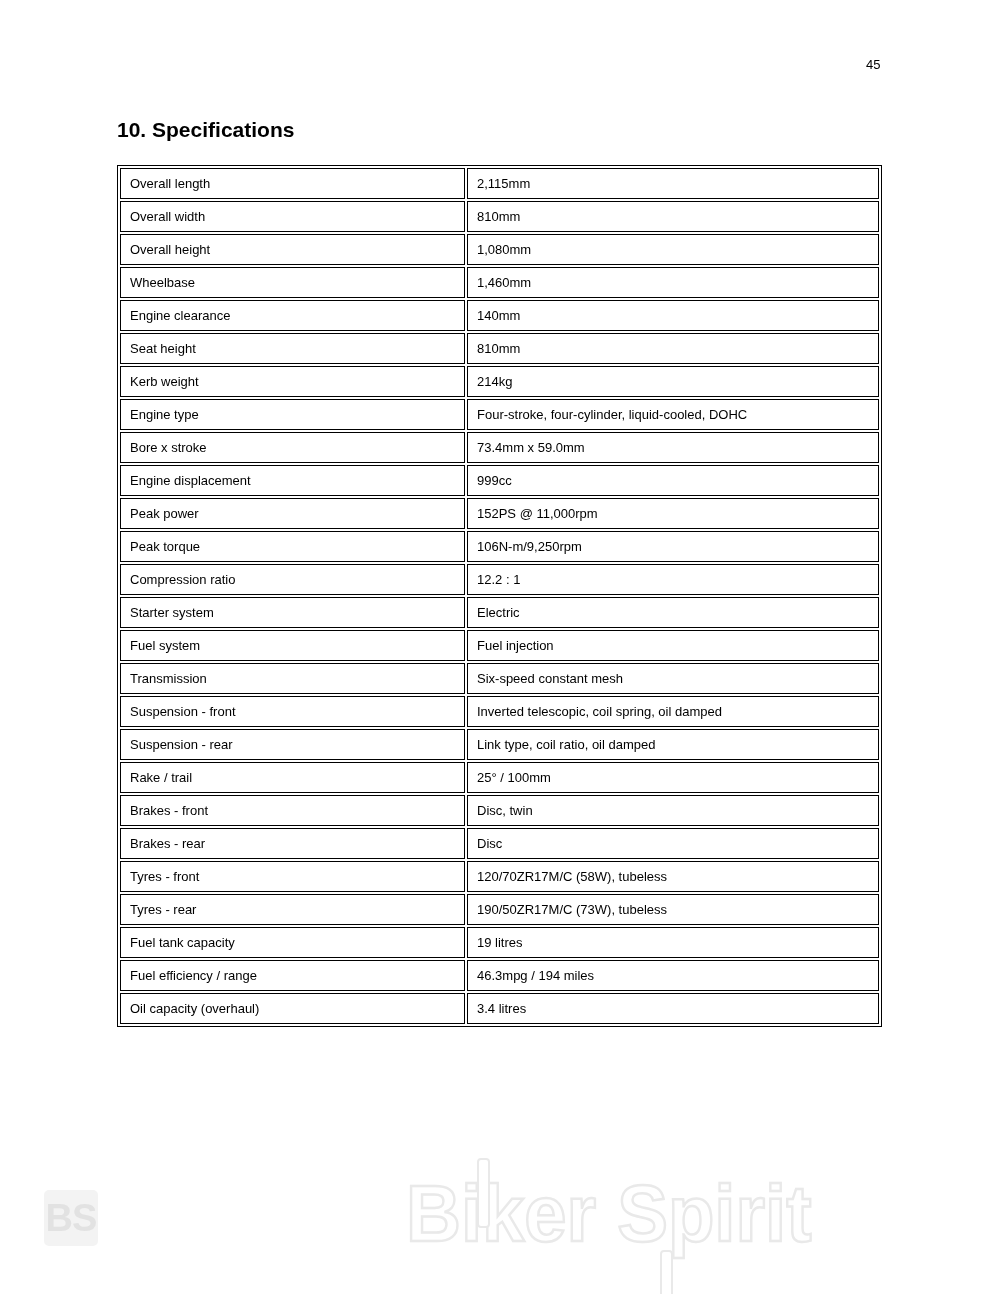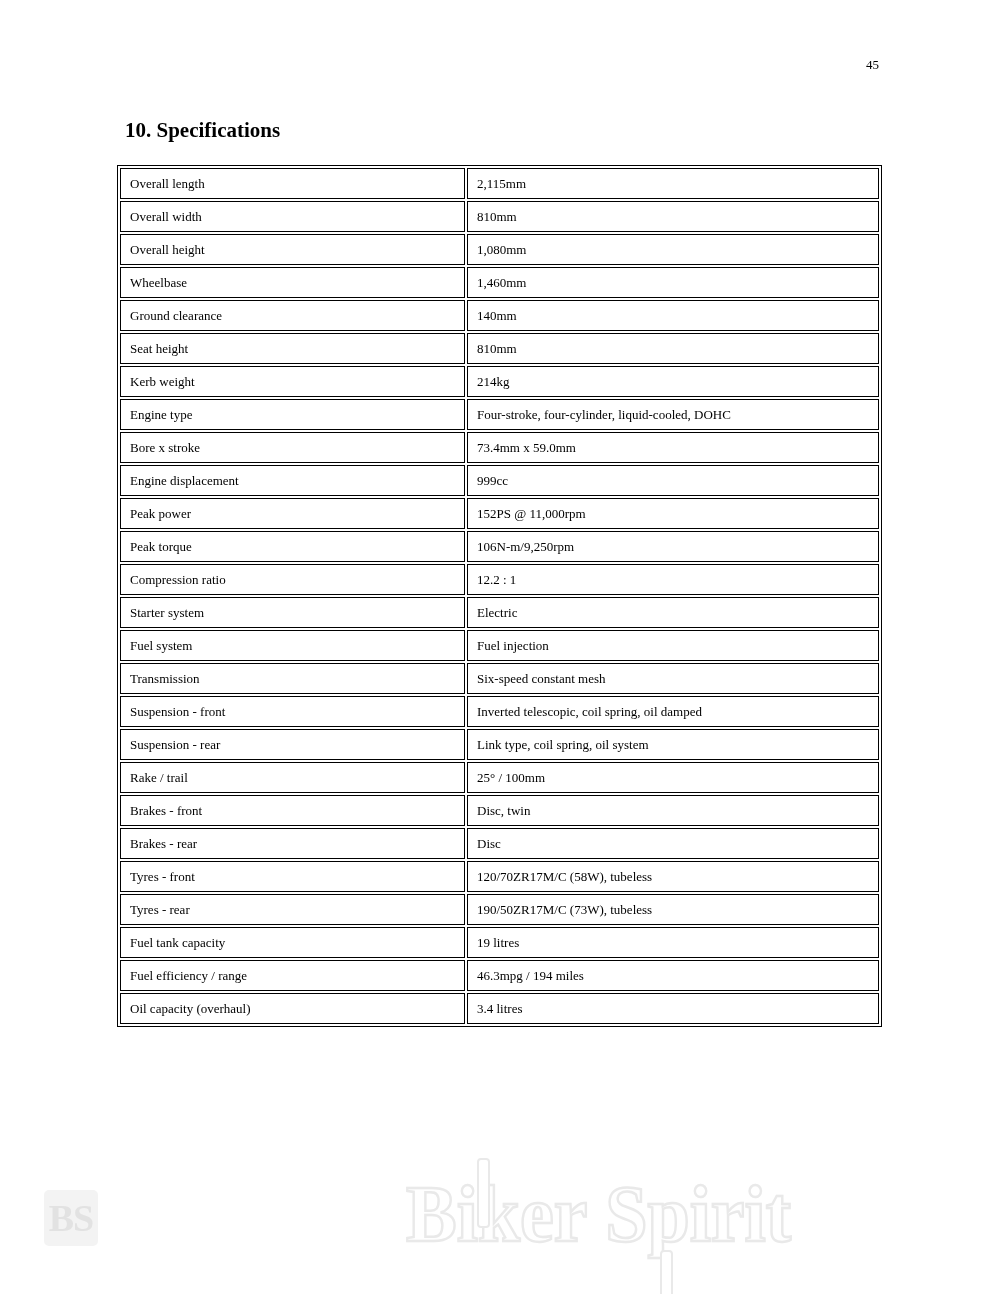--- a/index.html
+++ b/index.html
@@ -8,21 +8,20 @@
     background: #ffffff;
     font-family: "Liberation Sans", sans-serif;
     color: #000000;
   }
   .page {
     position: relative;
     width: 1000px;
     height: 1294px;
     background: #ffffff;
     overflow: hidden;
-    font-family: Liberation Serif, serif;
   }
 
   
   .watermark-text {
     position: absolute;
     left: 406px;
     top: 1174px;
     font-size: 80px;
     line-height: 1;
     font-weight: 700;
@@ -76,21 +75,21 @@
   
   .page-number {
     position: absolute;
     left: 866px;
     top: 57px;
     font-size: 13px;
     z-index: 1;
   }
   .doc-title {
     position: absolute;
-    left: 125px;
+    left: 117px;
     top: 118px;
     font-size: 21px;
     font-weight: 700;
     z-index: 1;
   }
   table.spec-table {
     position: absolute;
     left: 117px;
     top: 165px;
     width: 765px;
@@ -145,21 +144,21 @@
           <td class="label-col">Overall height</td>
           <td class="value-col">1,080mm</td>
         </tr>
 
         <tr>
           <td class="label-col">Wheelbase</td>
           <td class="value-col">1,460mm</td>
         </tr>
 
         <tr>
-          <td class="label-col">Ground clearance</td>
+          <td class="label-col">Engine clearance</td>
           <td class="value-col">140mm</td>
         </tr>
 
         <tr>
           <td class="label-col">Seat height</td>
           <td class="value-col">810mm</td>
         </tr>
 
         <tr>
           <td class="label-col">Kerb weight</td>
@@ -212,21 +211,21 @@
           <td class="value-col">Six-speed constant mesh</td>
         </tr>
 
         <tr>
           <td class="label-col">Suspension - front</td>
           <td class="value-col">Inverted telescopic, coil spring, oil damped</td>
         </tr>
 
         <tr>
           <td class="label-col">Suspension - rear</td>
-          <td class="value-col">Link type, coil spring, oil system</td>
+          <td class="value-col">Link type, coil ratio, oil damped</td>
         </tr>
 
         <tr>
           <td class="label-col">Rake / trail</td>
           <td class="value-col">25° / 100mm</td>
         </tr>
 
         <tr>
           <td class="label-col">Brakes - front</td>
           <td class="value-col">Disc, twin</td>

